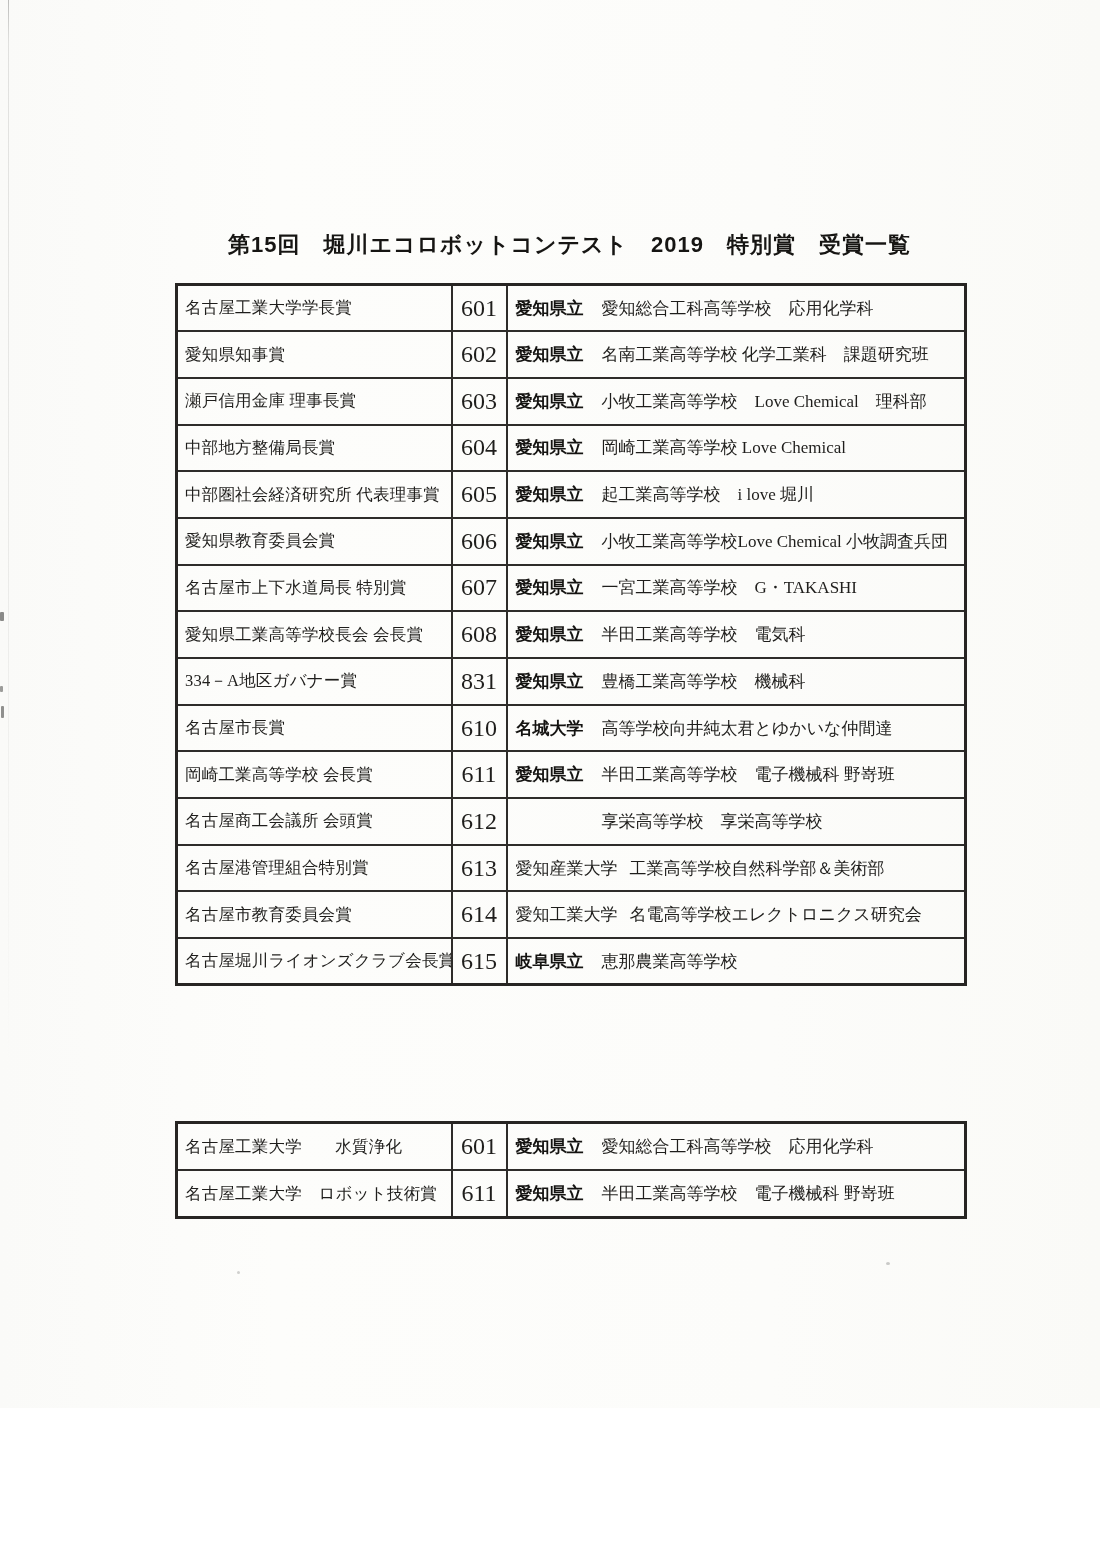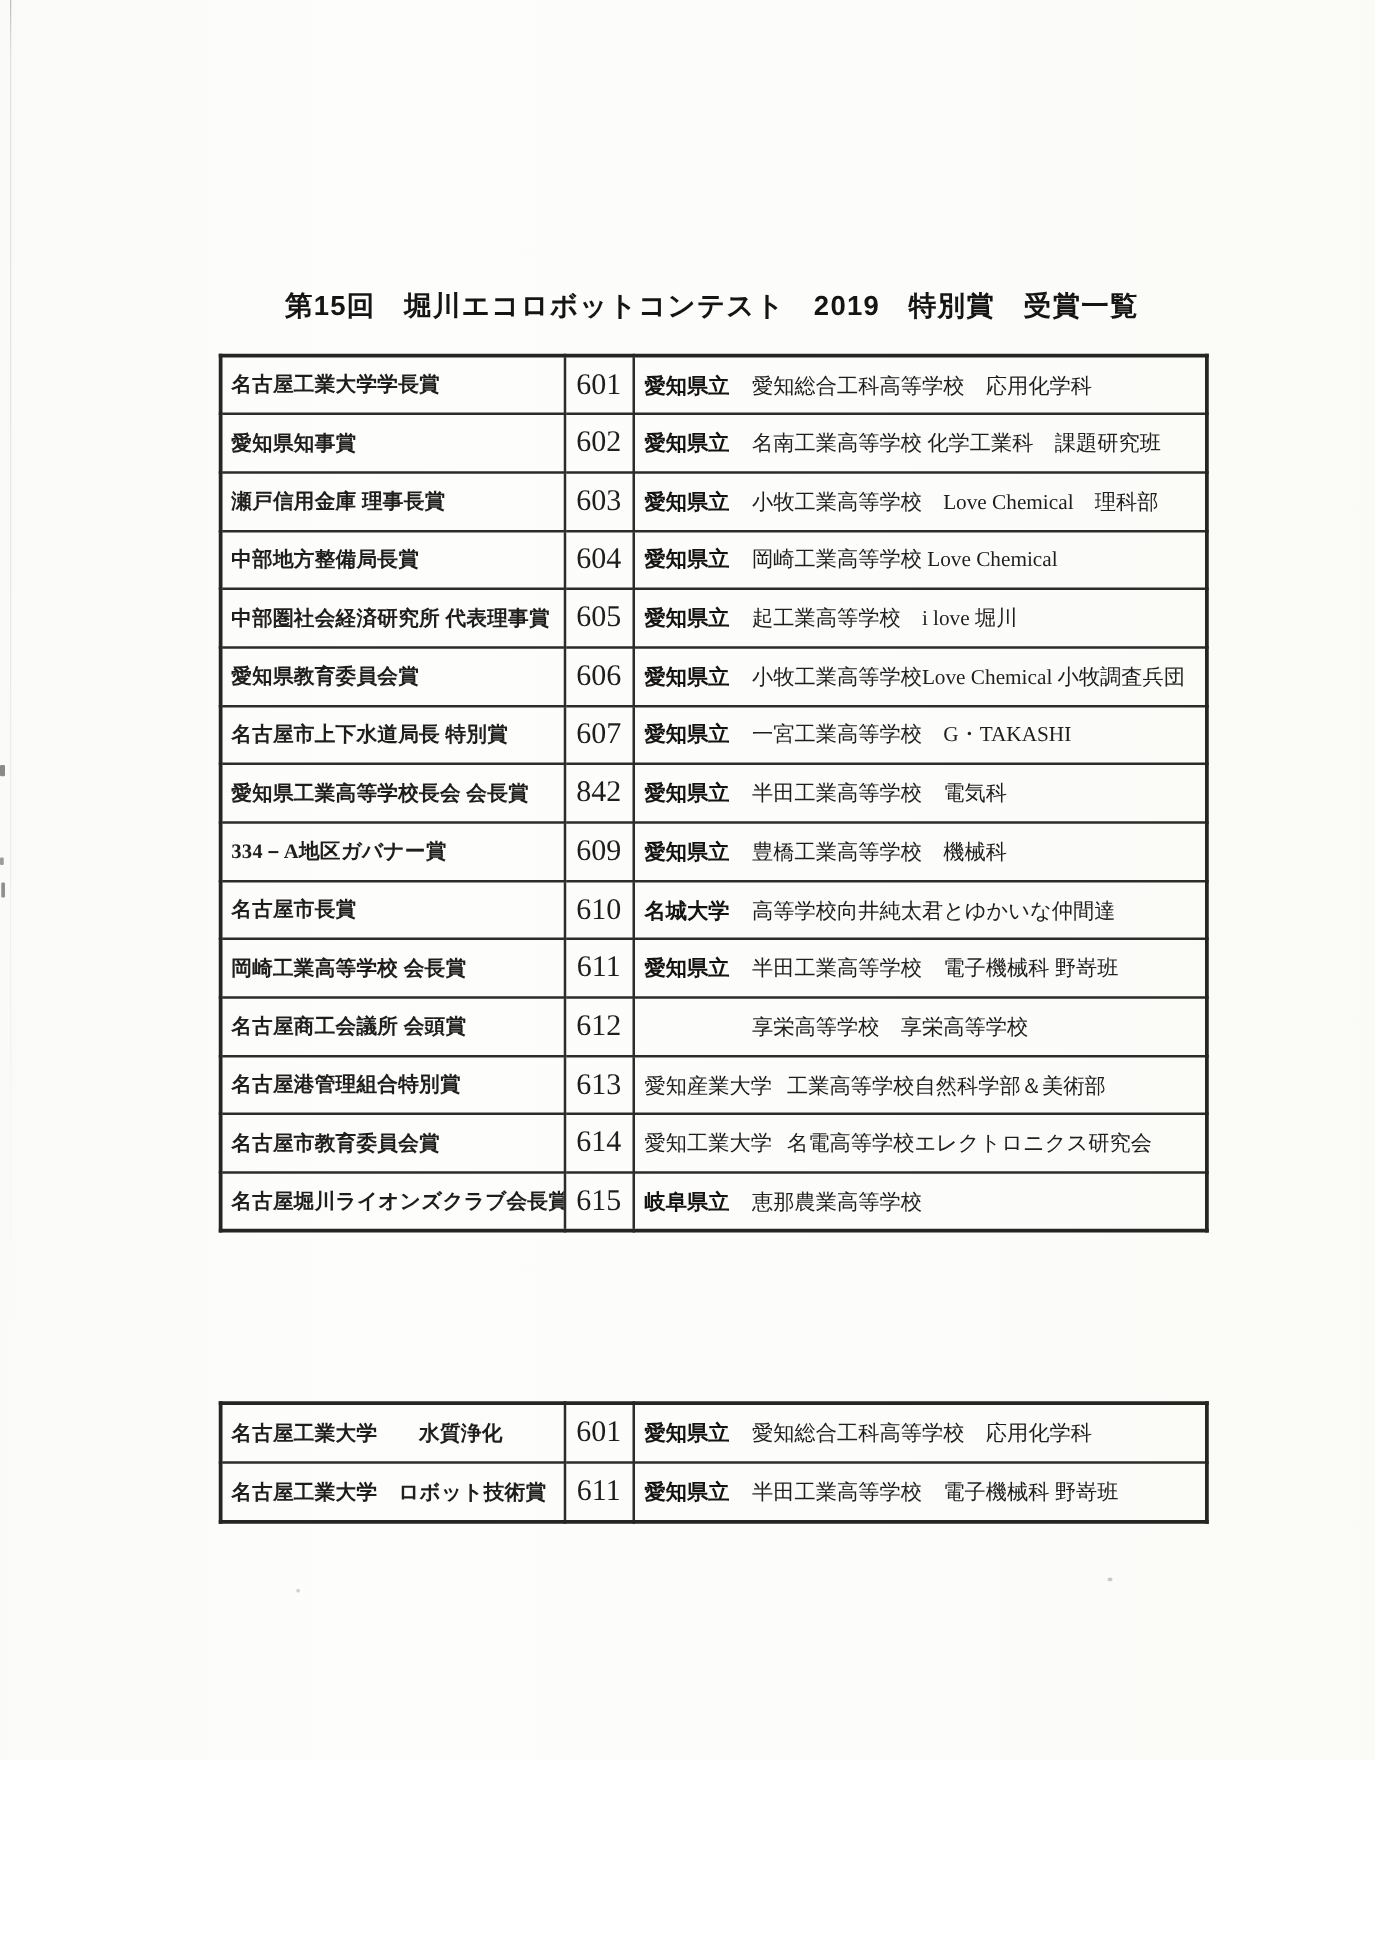--- a/index.html
+++ b/index.html
@@ -51,21 +51,20 @@
     overflow: hidden;
     white-space: nowrap;
   }
   #table1 tr { height: 46.7px; }
   #table2 tr { height: 47.5px; }
 
   td.c-award {
     padding: 0 3px 0 7px;
     font-size: 16.5px;
     letter-spacing: 0.2px;
-    font-weight: bold;
   }
   td.c-num {
     text-align: center;
     font-size: 24px;
   }
   td.c-recip {
     padding: 0 4px 0 8px;
     font-size: 17px;
   }
   .org {
@@ -157,27 +156,27 @@
   </tr>
 
   <tr>
     <td class="c-award">名古屋市上下水道局長 特別賞</td>
     <td class="c-num">607</td>
     <td class="c-recip"><span class="org bold">愛知県立</span><span class="team">一宮工業高等学校　G・TAKASHI</span></td>
   </tr>
 
   <tr>
     <td class="c-award">愛知県工業高等学校長会 会長賞</td>
-    <td class="c-num">842</td>
+    <td class="c-num">608</td>
     <td class="c-recip"><span class="org bold">愛知県立</span><span class="team">半田工業高等学校　電気科</span></td>
   </tr>
 
   <tr>
     <td class="c-award">334－A地区ガバナー賞</td>
-    <td class="c-num">609</td>
+    <td class="c-num">831</td>
     <td class="c-recip"><span class="org bold">愛知県立</span><span class="team">豊橋工業高等学校　機械科</span></td>
   </tr>
 
   <tr>
     <td class="c-award">名古屋市長賞</td>
     <td class="c-num">610</td>
     <td class="c-recip"><span class="org bold">名城大学</span><span class="team">高等学校向井純太君とゆかいな仲間達</span></td>
   </tr>
 
   <tr>

